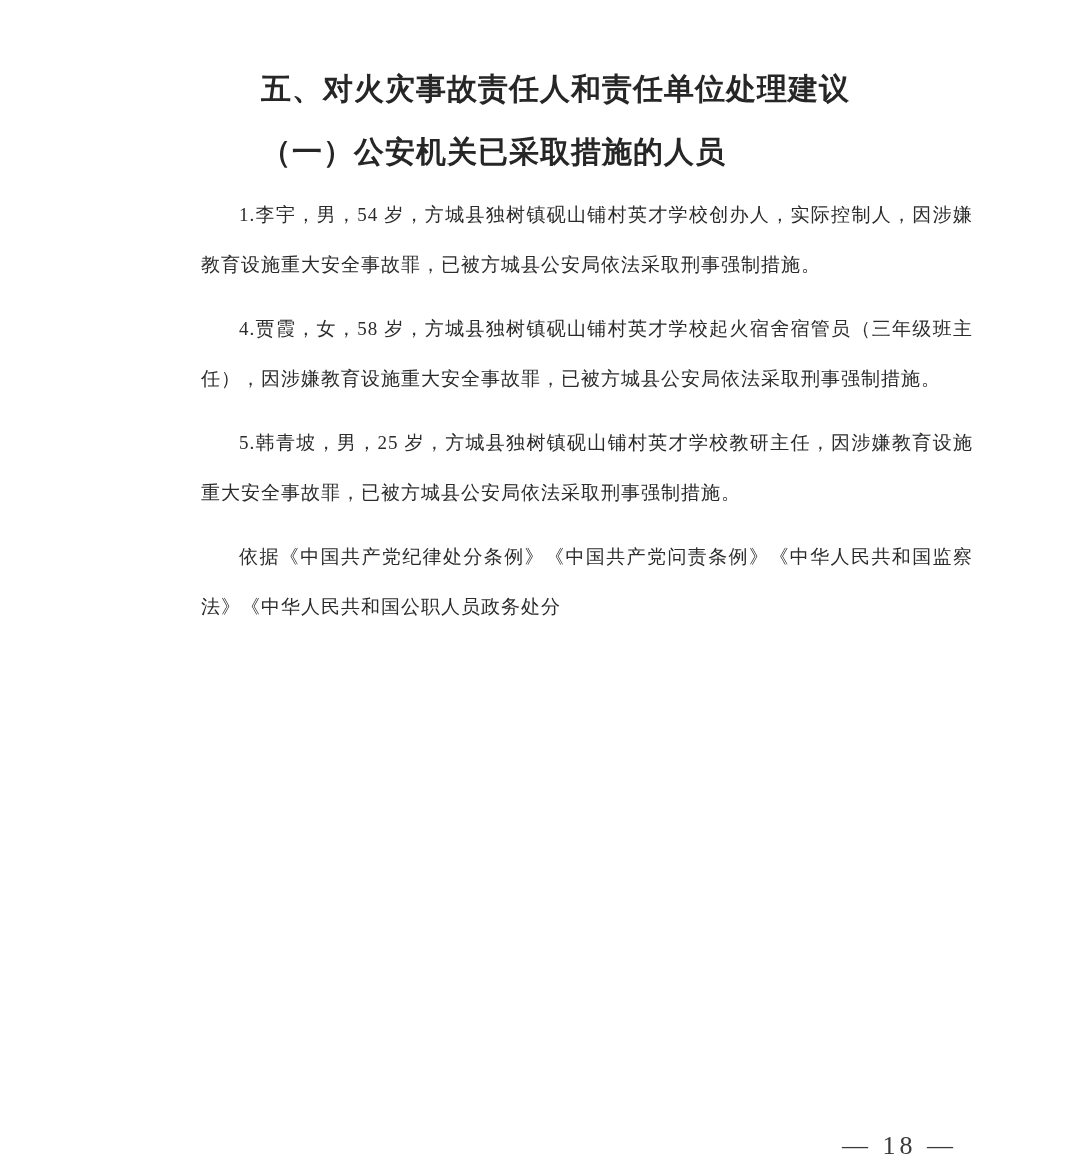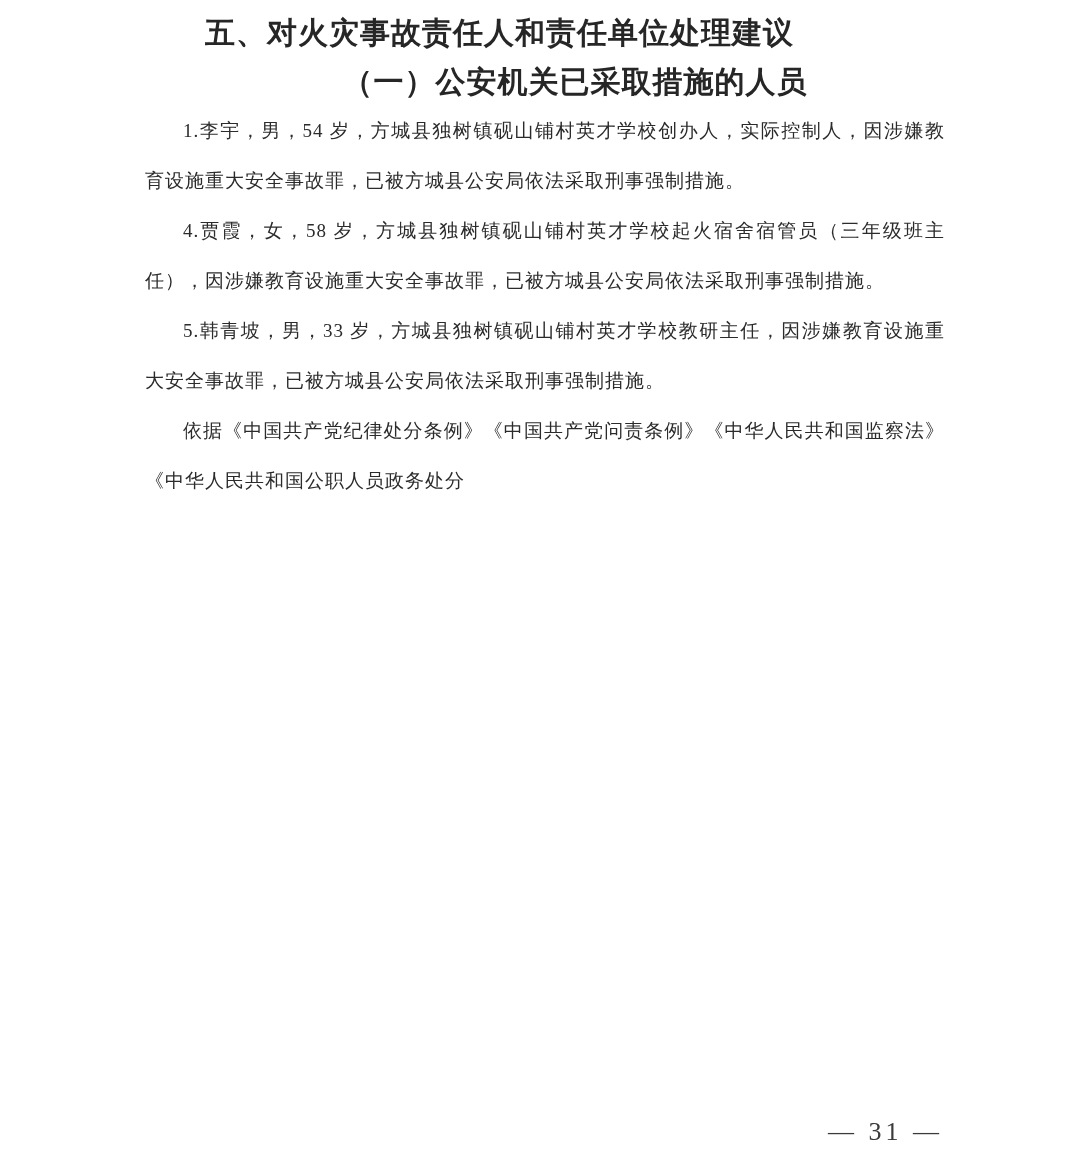--- a/index.html
+++ b/index.html
@@ -1,15 +1,15 @@
 <!DOCTYPE html>
 <html><head>
 <meta charset="utf-8">
 <style>
-  * { margin: 0; padding: 0; box-sizing: border-box; }
+  * { margin: 14px; padding: 0; box-sizing: border-box; }
   html, body {
     width: 1080px;
     background: #ffffff;
   }
   body {
     height: 1161px;
     position: relative;
     font-family: "Liberation Serif", "DejaVu Serif", serif;
     color: #2b2b2b;
     overflow: hidden;
@@ -28,21 +28,20 @@
     letter-spacing: 1px;
     color: #262626;
   }
   .doc-subheading {
     font-size: 30px;
     font-weight: bold;
     line-height: 49px;
     text-indent: 2em;
     letter-spacing: 1px;
     color: #262626;
-    text-align: center;
   }
   .doc-paragraph {
     font-size: 19px;
     line-height: 50px;
     text-indent: 2em;
     letter-spacing: 1px;
     text-align: justify;
     text-align-last: left;
     color: #2b2b2b;
   }
@@ -64,20 +63,20 @@
   <h1 class="doc-heading">五、对火灾事故责任人和责任单位处理建议</h1>
 
   <h2 class="doc-subheading">（一）公安机关已采取措施的人员</h2>
 
   <p class="doc-paragraph">1.李宇，男，54 岁，方城县独树镇砚山铺村英才学校创办人，实际控制人，因涉嫌教育设施重大安全事故罪，已被方城县公安局依法采取刑事强制措施。</p>
 
 
   <p class="doc-paragraph">4.贾霞，女，58 岁，方城县独树镇砚山铺村英才学校起火宿舍宿管员（三年级班主任），因涉嫌教育设施重大安全事故罪，已被方城县公安局依法采取刑事强制措施。</p>
 
 
-  <p class="doc-paragraph">5.韩青坡，男，33 岁，方城县独树镇砚山铺村英才学校教研主任，因涉嫌教育设施重大安全事故罪，已被方城县公安局依法采取刑事强制措施。</p>
+  <p class="doc-paragraph">5.韩青坡，男，25 岁，方城县独树镇砚山铺村英才学校教研主任，因涉嫌教育设施重大安全事故罪，已被方城县公安局依法采取刑事强制措施。</p>
 
 
   <p class="doc-paragraph">依据《中国共产党纪律处分条例》《中国共产党问责条例》《中华人民共和国监察法》《中华人民共和国公职人员政务处分</p>
 
 </div>
 
-<div class="page-footer">— 31 —</div>
+<div class="page-footer">— 18 —</div>
 
 </body></html>

